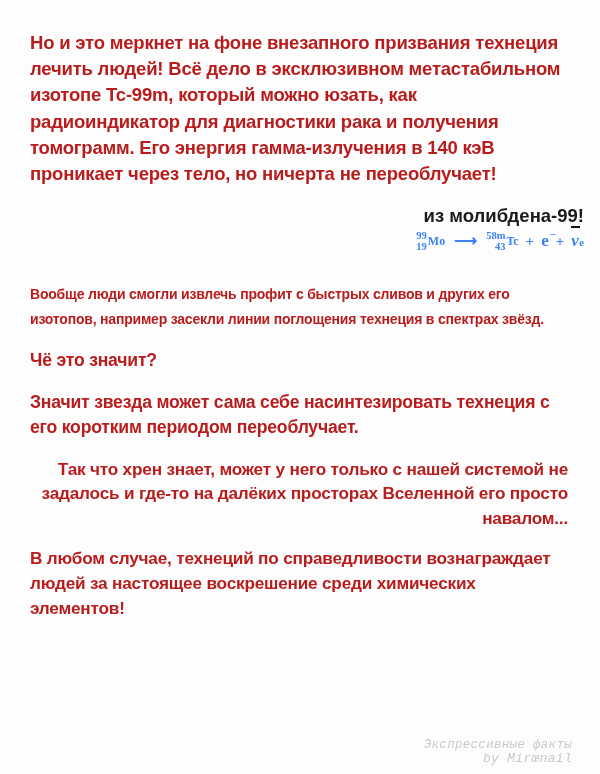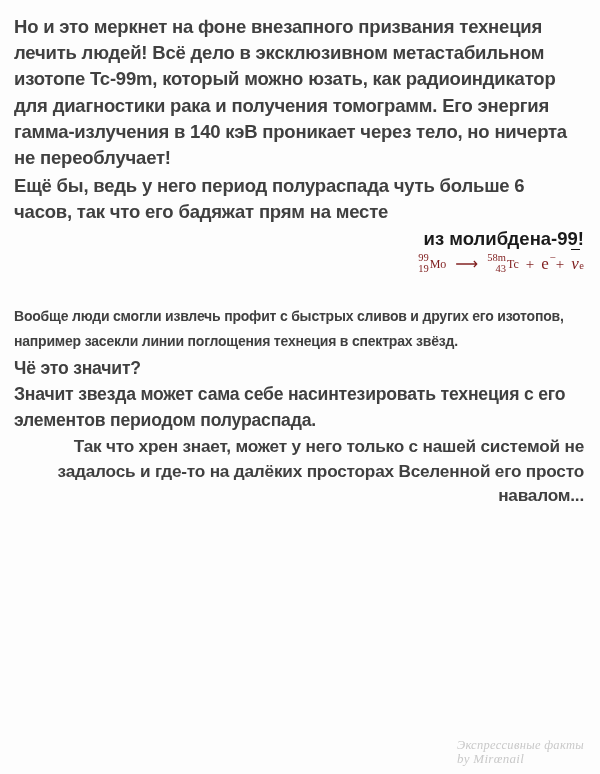--- a/index.html
+++ b/index.html
@@ -16,22 +16,22 @@
     height: 774px;
     background: #fdfdfd;
     overflow: hidden;
   }
   .content {
     padding: 14px 16px 0 14px;
     box-sizing: border-box;
     width: 100%;
   }
   .para {
-    margin: 0;
-    color: #404040;
+    margin: 16px;
+    color: #b91c1c;
     font-weight: bold;
     letter-spacing: -0.2px;
   }
   .block1 .para {
     font-size: 18.5px;
     line-height: 26.2px;
   }
   .block1 {
     margin-bottom: 2px;
   }
@@ -43,23 +43,23 @@
     line-height: 26.2px;
     color: #1a1a1a;
     font-weight: bold;
     flex-direction: column;
   }
   .formula-line .tail {
     white-space: nowrap;
   }
   .formula {
     font-family: "Liberation Serif", serif;
-    font-weight: normal;
+    font-weight: bold;
     font-size: 17px;
-    color: #7f1d1d;
+    color: #3b82f6;
     margin-left: 42px;
     display: inline-flex;
     align-items: center;
     gap: 7px;
     transform: translateY(-1px);
   }
   .nuc {
     display: inline-flex;
     align-items: center;
   }
@@ -131,24 +131,25 @@
   }
   .block5 {
     margin-top: 1px;
   }
   .block5 .para {
     font-size: 17.2px;
     line-height: 24.6px;
   }
   .watermark {
     position: absolute;
-    right: 16px;
+    right: 28px;
     bottom: 8px;
+    text-align: right;
     color: #c9c9c9;
-    font-family: Liberation Serif, serif;
+    font-family: Liberation Mono, monospace;
     font-style: italic;
     font-size: 12.5px;
     line-height: 14px;
     letter-spacing: 0.3px;
     user-select: none;
   }
   .watermark .wm2 {
     font-size: 13px;
   }
 </style>
@@ -156,21 +157,20 @@
 <body>
 
 <div class="page">
   <div class="content">
 
     <div class="block1">
       <p class="para">Но и это меркнет на фоне внезапного призвания технеция лечить людей! Всё дело в эксклюзивном метастабильном изотопе Tc-99m, который можно юзать, как радиоиндикатор для диагностики рака и получения томограмм. Его энергия гамма-излучения в 140 кэВ проникает через тело, но ничерта не переоблучает!</p>
     </div>
 
     <div class="block1">
-      <p class="para">Ещё бы, ведь у него период полураспада чуть больше 6 часов, так что его бадяжат прям на месте</p>
       <div class="formula-line">
         <span class="tail">из молибдена-99!</span>
         <span class="formula">
           <span class="nuc">
             <span class="idx">
               <span class="sup">99</span>
               <span class="sub">19</span>
             </span>
             <span class="sym">Mo</span>
           </span>
@@ -199,27 +199,30 @@
 
     <div class="block2">
       <p class="para">Вообще люди смогли извлечь профит с быстрых сливов и других его изотопов, например засекли линии поглощения технеция в спектрах звёзд.</p>
     </div>
 
     <div class="block3">
       <p class="para q-line">Чё это значит?</p>
     </div>
 
     <div class="block3">
-      <p class="para">Значит звезда может сама себе насинтезировать технеция с его элементов периодом полураспада.</p>
+      <p class="para">Значит звезда может сама себе насинтезировать технеция с его коротким периодом переоблучает.</p>
     </div>
 
     <div class="block4">
       <p class="para">Так что хрен знает, может у него только с нашей системой не задалось и где-то на далёких просторах Вселенной его просто навалом...</p>
     </div>
 
+    <div class="block5">
+      <p class="para">В любом случае, технеций по справедливости вознаграждает людей за настоящее воскрешение среди химических элементов!</p>
+    </div>
 
   </div>
 
   <div class="watermark">
     <div class="wm1">Экспрессивные факты</div>
     <div class="wm2">by Mirœnail</div>
   </div>
 </div>
 
 </body></html>

